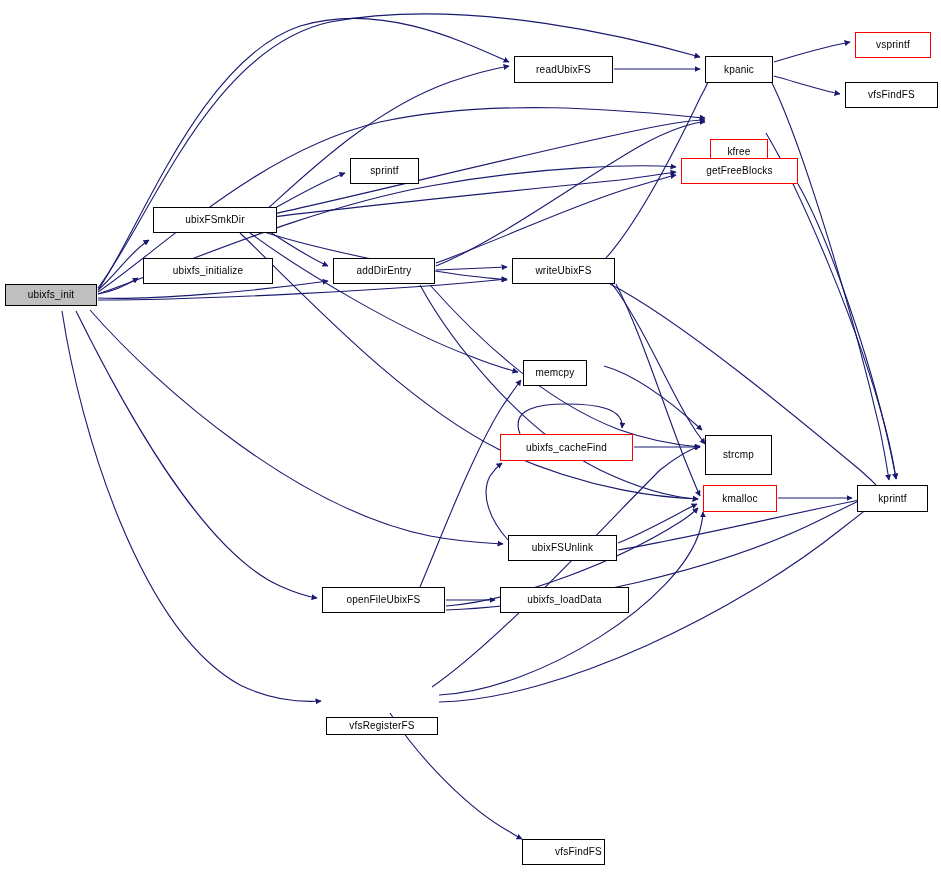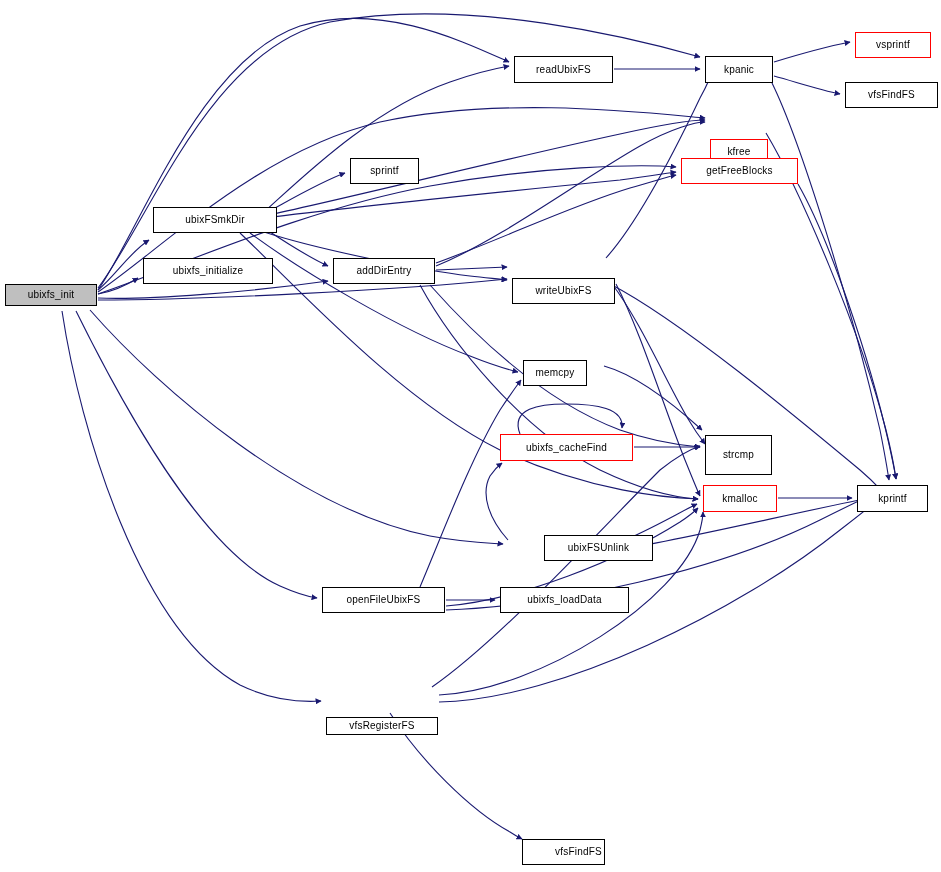--- a/index.html
+++ b/index.html
@@ -139,39 +139,39 @@
       </div>
       <div class="node" style="left: 845px; top: 82px; width: 93px; height: 26px;">
         <span class="node-label">vfsFindFS</span>
       </div>
       <div class="node red" style="left: 710px; top: 107px; width: 58px; height: 26px; margin-top: 32px;">
         <span class="node-label">kfree</span>
       </div>
       <div class="node red" style="left: 681px; top: 158px; width: 117px; height: 26px;">
         <span class="node-label">getFreeBlocks</span>
       </div>
-      <div class="node" style="left: 512px; top: 258px; width: 103px; height: 26px; margin-top: 20px;">
+      <div class="node" style="left: 512px; top: 258px; width: 103px; height: 26px;">
         <span class="node-label">writeUbixFS</span>
       </div>
       <div class="node" style="left: 523px; top: 360px; width: 64px; height: 26px;">
         <span class="node-label">memcpy</span>
       </div>
       <div class="node red" style="left: 500px; top: 434px; width: 133px; height: 27px;">
         <span class="node-label">ubixfs_cacheFind</span>
       </div>
       <div class="node" style="left: 705px; top: 435px; width: 67px; height: 40px;">
         <span class="node-label">strcmp</span>
       </div>
       <div class="node red" style="left: 703px; top: 485px; width: 74px; height: 27px;">
         <span class="node-label">kmalloc</span>
       </div>
       <div class="node" style="left: 857px; top: 485px; width: 71px; height: 27px;">
         <span class="node-label">kprintf</span>
       </div>
-      <div class="node" style="left: 508px; top: 535px; width: 109px; height: 26px; margin-left: 36px;">
+      <div class="node" style="left: 508px; top: 535px; width: 109px; height: 26px;">
         <span class="node-label">ubixFSUnlink</span>
       </div>
       <div class="node" style="left: 322px; top: 587px; width: 123px; height: 26px;">
         <span class="node-label">openFileUbixFS</span>
       </div>
       <div class="node" style="left: 500px; top: 587px; width: 129px; height: 26px;">
         <span class="node-label">ubixfs_loadData</span>
       </div>
       <div class="node" style="left: 326px; top: 717px; width: 112px; height: 18px;">
         <span class="node-label">vfsRegisterFS</span>

